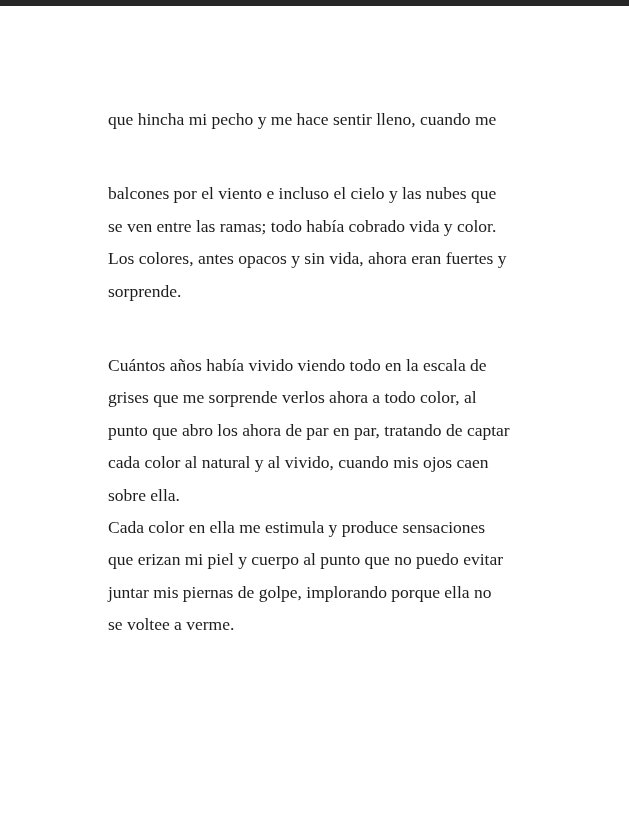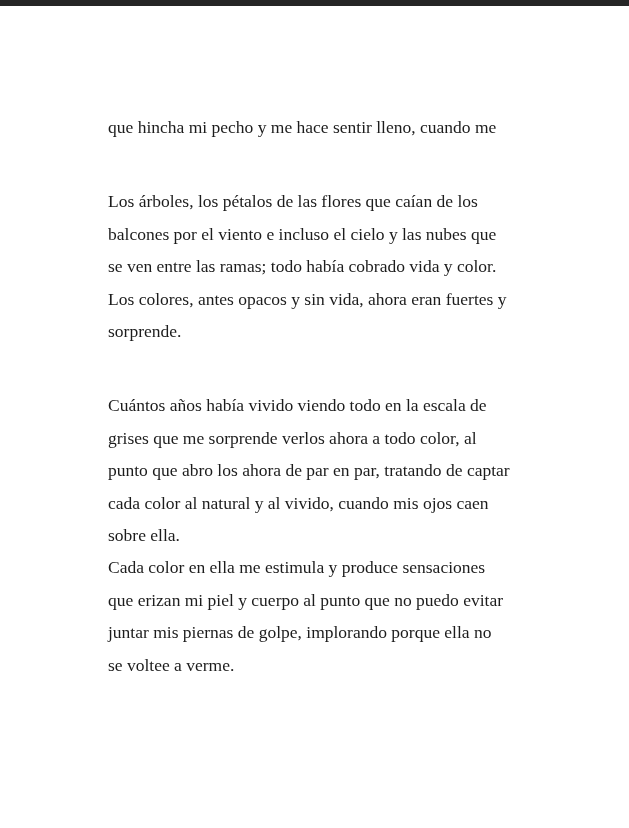--- a/index.html
+++ b/index.html
@@ -22,21 +22,21 @@
   .top-bar {
     position: absolute;
     top: 0;
     left: 0;
     width: 629px;
     height: 6px;
     background: #262626;
   }
   .content {
     position: absolute;
-    top: 14px;
+    top: 6px;
     left: 108px;
     width: 420px;
     padding-top: 97px;
     color: #1c1c1c;
     font-size: 17.5px;
     line-height: 32.4px;
   }
   .paragraph {
     margin: 0;
   }
@@ -53,21 +53,20 @@
 <div class="page" style="background: rgb(255, 255, 255);">
   <div class="top-bar" style="background: rgb(38, 38, 38);"></div>
 
   <div class="content" style="color: rgb(28, 28, 28);">
 
     <div class="paragraph">
       <div class="line">que hincha mi pecho y me hace sentir lleno, cuando me</div>
     </div>
 
     <div class="paragraph gap-before">
-      <div class="line">Los árboles, los pétalos de las flores que caían de los</div>
       <div class="line">balcones por el viento e incluso el cielo y las nubes que</div>
       <div class="line">se ven entre las ramas; todo había cobrado vida y color.</div>
       <div class="line">Los colores, antes opacos y sin vida, ahora eran fuertes y</div>
       <div class="line">sorprende.</div>
     </div>
 
     <div class="paragraph gap-before">
       <div class="line">Cuántos años había vivido viendo todo en la escala de</div>
       <div class="line">grises que me sorprende verlos ahora a todo color, al</div>
       <div class="line">punto que abro los ahora de par en par, tratando de captar</div>

